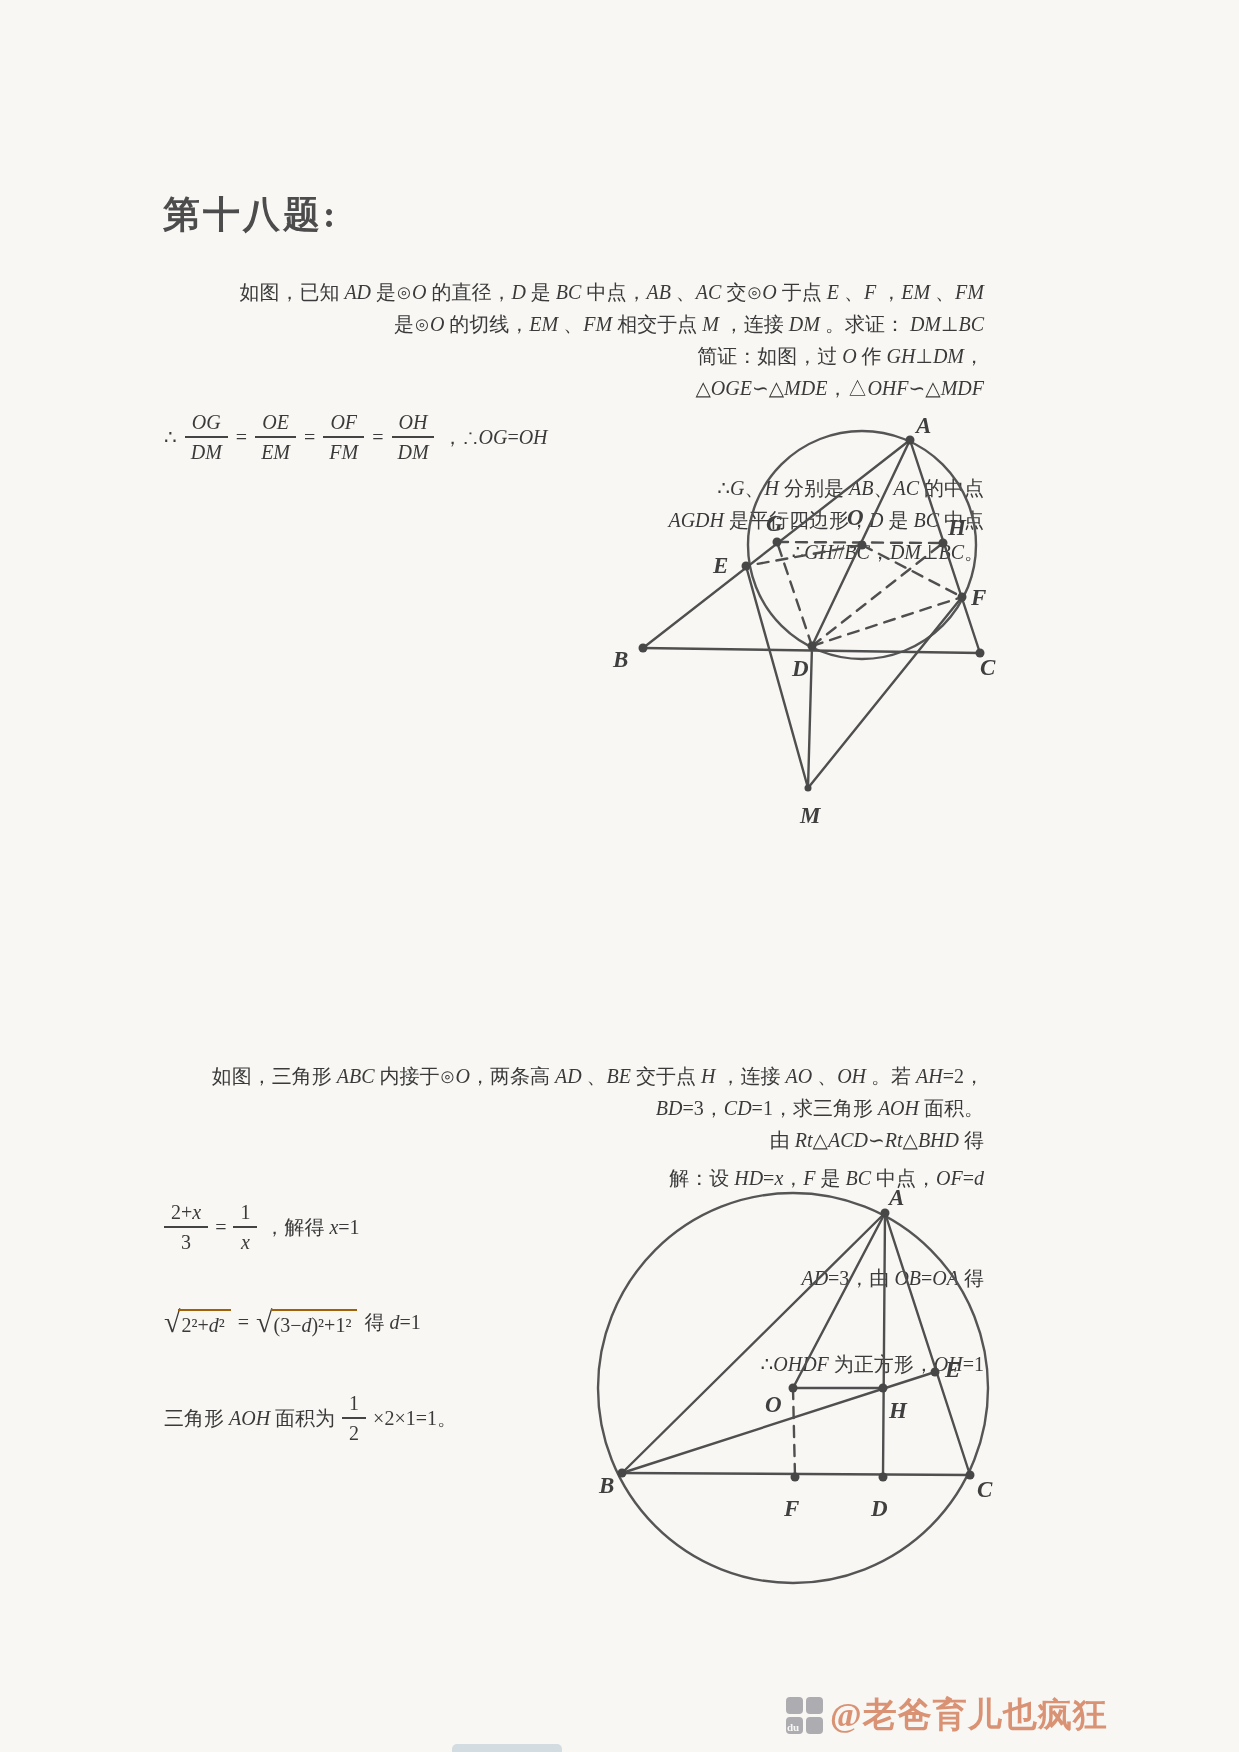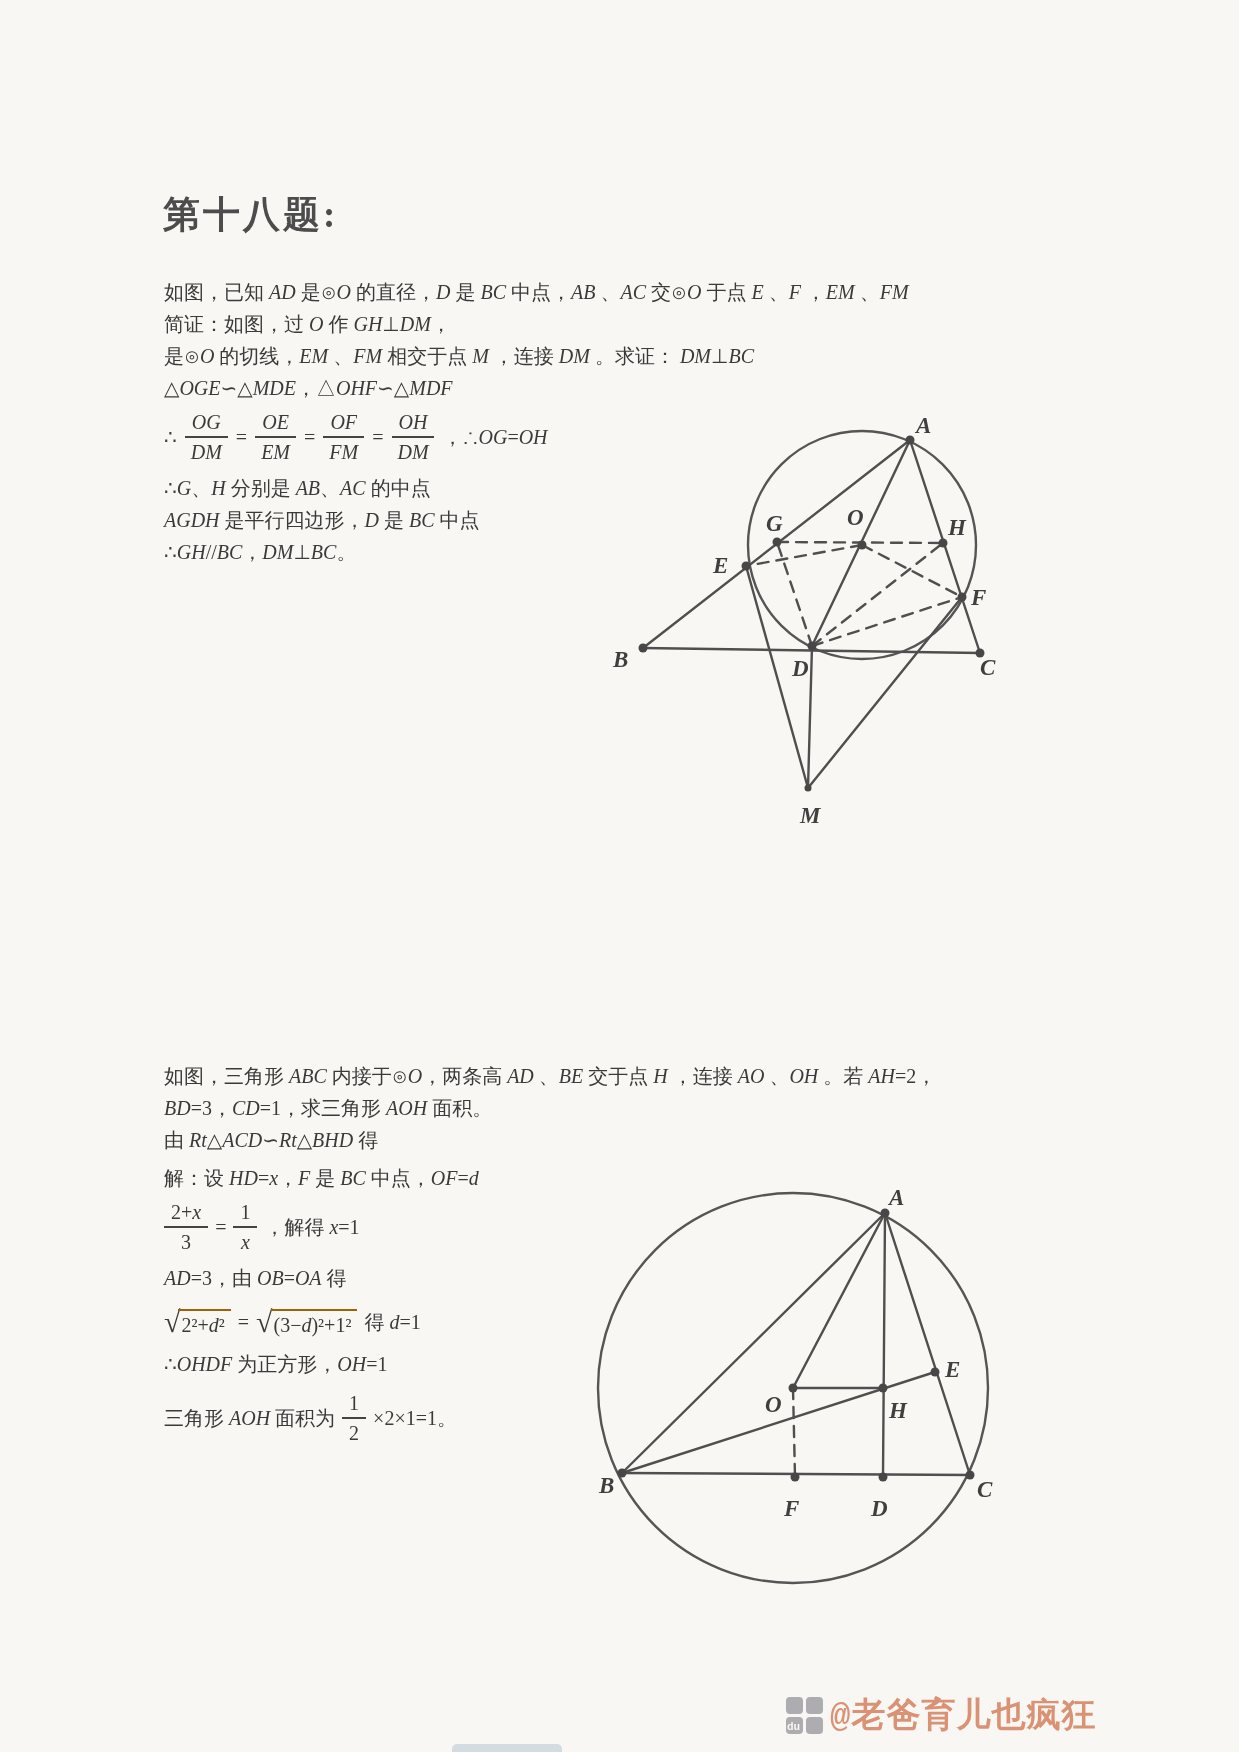--- a/index.html
+++ b/index.html
@@ -25,21 +25,21 @@
   .textblock{
     position:absolute;
     left:164px;
     width:820px;
     font-size:20px;
     line-height:32px;
     color:#3a3a3a;
   }
   #text18{top:276px;}
   #text19{top:1060px;}
-  .tline{white-space:nowrap;}
+  .tline{white-space:nowrap;text-align:right;}
   .tline i{font-family:"Liberation Serif", serif;}
 
   .eqline{
     display:flex;
     align-items:center;
     white-space:nowrap;
     margin:5px 0 7px 0;
   }
   .eqline > span{margin-right:7px;}
   .frac{
@@ -81,21 +81,21 @@
     font-weight:bold;
     font-size:23px;
     fill:#3f3f3f;
   }
 
   .watermark{
     position:absolute;
     left:786px;top:1692px;
     display:flex;
     align-items:center;
-    font-family:Liberation Mono, monospace;
+    font-family:Liberation Serif, serif;
     opacity:0.55;
   }
   .wm-icon{
     position:relative;
     width:37px;height:37px;
     display:grid;
     grid-template-columns:1fr 1fr;
     grid-template-rows:1fr 1fr;
     gap:3px;
     margin-right:7px;
@@ -129,22 +129,22 @@
 </style>
 </head>
 <body>
 
 <div class="page">
 
   <div class="title" id="title18">第十八题:</div>
 
   <div class="textblock" id="text18">
     <div class="tline mathline">如图，已知 <i>AD</i> 是⊙<i>O</i> 的直径，<i>D</i> 是 <i>BC</i> 中点，<i>AB</i> 、<i>AC</i> 交⊙<i>O</i> 于点 <i>E</i> 、<i>F</i> ，<i>EM</i> 、<i>FM</i></div>
+    <div class="tline mathline">是⊙<i>O</i> 的切线，<i>EM</i> 、<i>FM</i> 相交于点 <i>M</i> ，连接 <i>DM</i> 。求证： <i>DM</i>⊥<i>BC</i></div>
     <div class="tline mathline">简证：如图，过 <i>O</i> 作 <i>GH</i>⊥<i>DM</i>，</div>
-    <div class="tline mathline">是⊙<i>O</i> 的切线，<i>EM</i> 、<i>FM</i> 相交于点 <i>M</i> ，连接 <i>DM</i> 。求证： <i>DM</i>⊥<i>BC</i></div>
     <div class="tline mathline">△<i>OGE</i>∽△<i>MDE</i>，△<i>OHF</i>∽△<i>MDF</i></div>
     <div class="eqline">
       <span>∴</span>
       <span class="frac">
           <span class="num mathline"><i>OG</i></span>
           <span class="den mathline"><i>DM</i></span>
         </span>
       <span>=</span>
       <span class="frac">
           <span class="num mathline"><i>OE</i></span>

